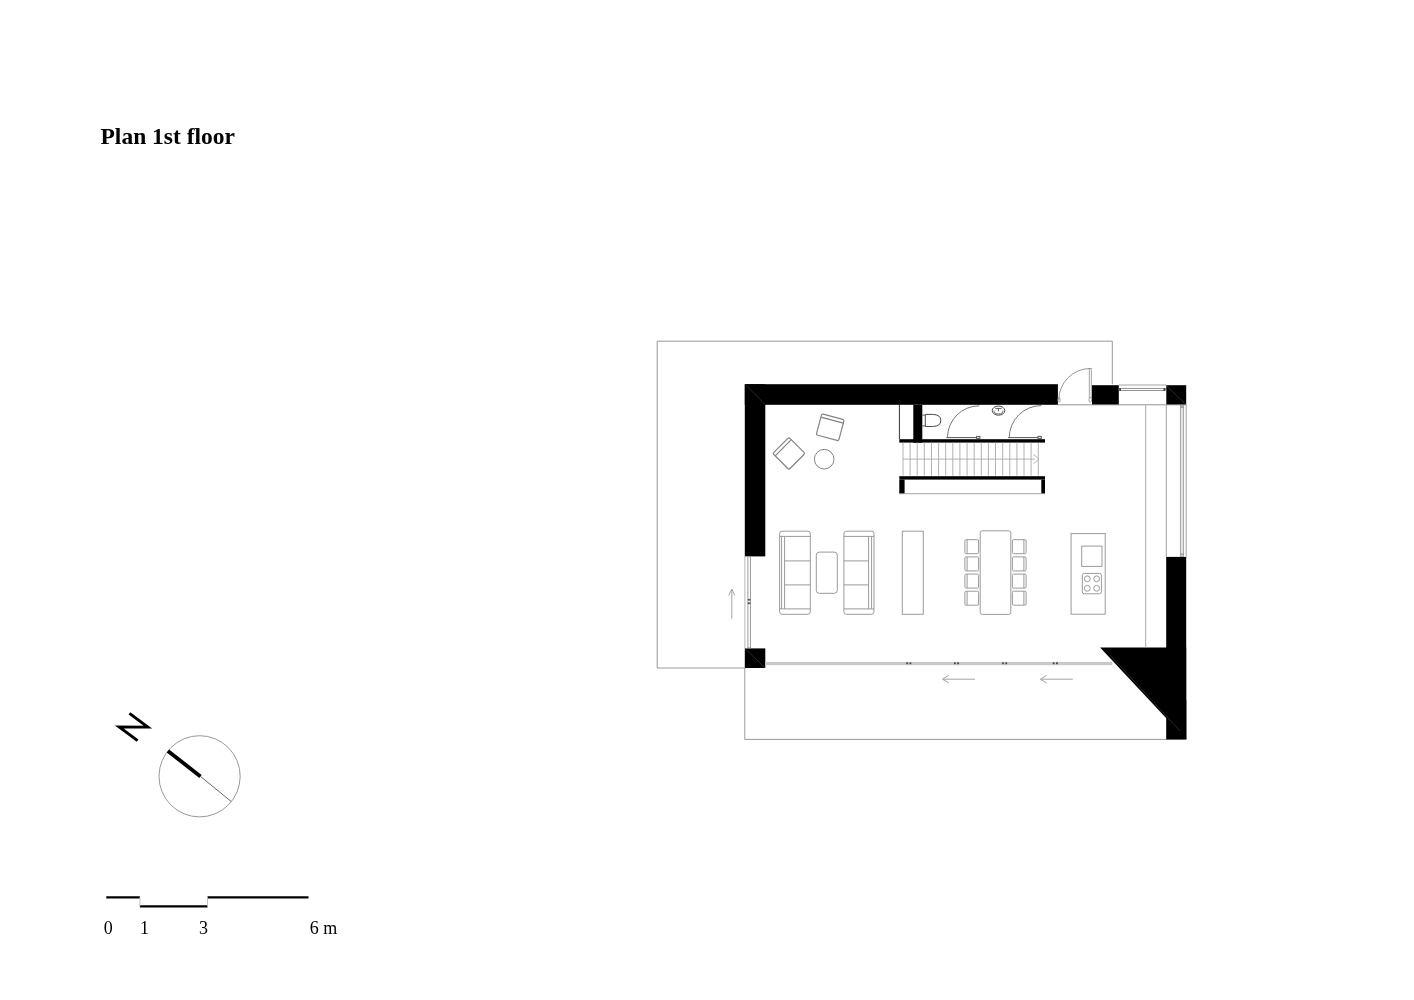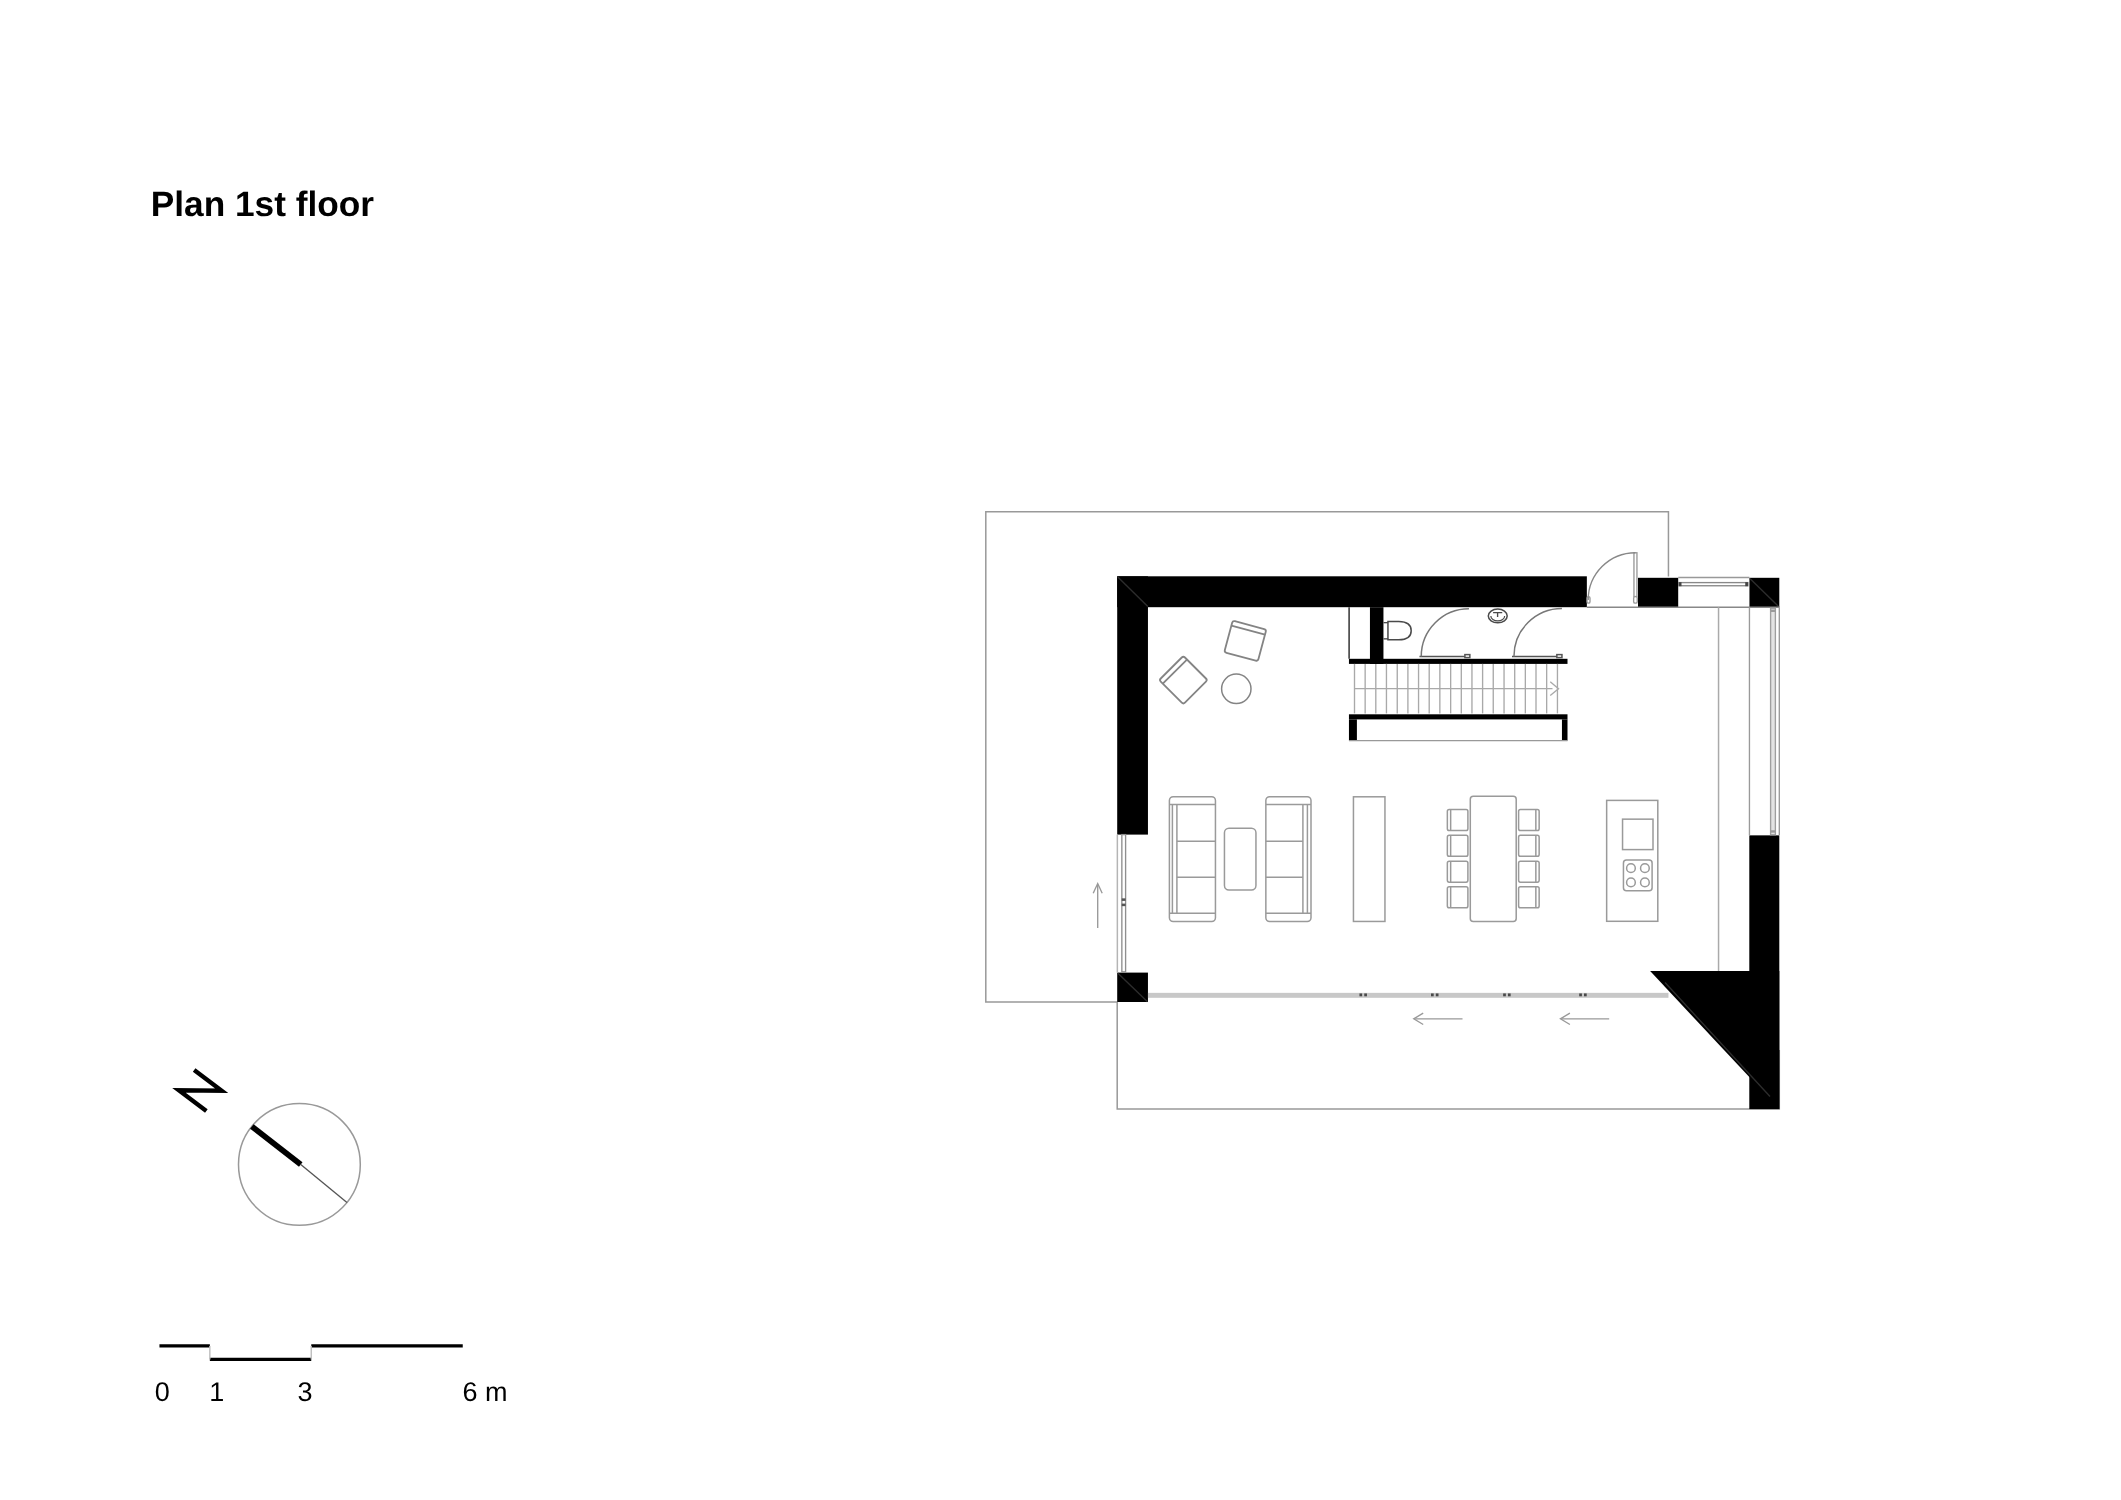--- a/index.html
+++ b/index.html
@@ -1,17 +1,17 @@
 <!DOCTYPE html>
 <html><head>
 <meta charset="utf-8">
 <style>
   html,body{margin:0;padding:0;background:#fff;}
   #page{position:relative;width:1414px;height:1000px;background:#fff;overflow:hidden;
-    font-family:Liberation Sans, sans-serif;}
+    font-family:Liberation Serif, serif;}
   svg{position:absolute;left:0;top:0;}
 </style>
 </head>
 <body>
 <div id="page">
 <svg width="1414" height="1000" viewBox="0 0 1414 1000">
 
   <text x="100.5" y="144" font-size="23.5" font-weight="bold" fill="#000">Plan 1st floor</text>
 
   <g stroke="#999" stroke-width="1" fill="none">

